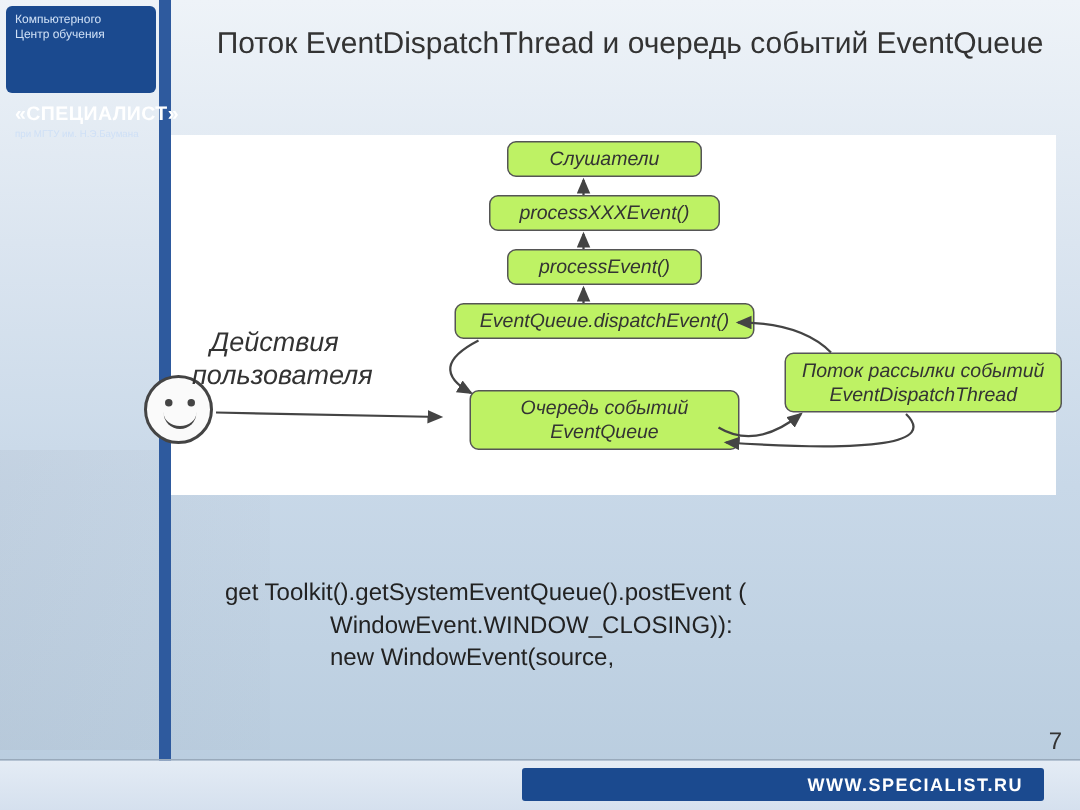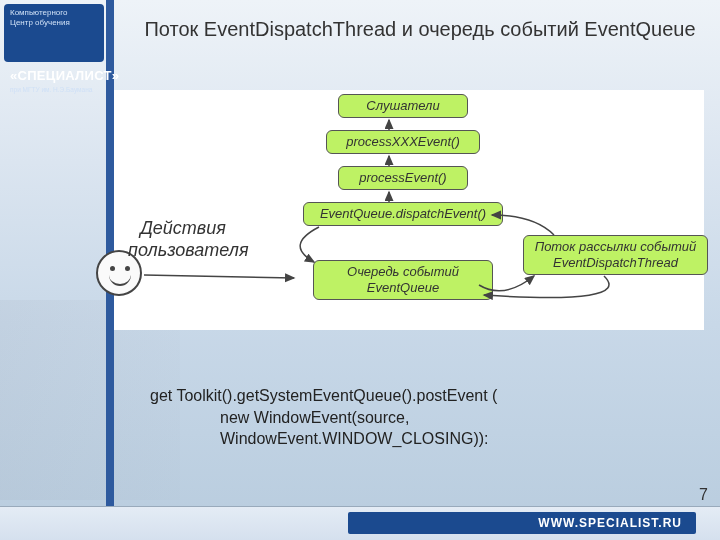--- a/index.html
+++ b/index.html
@@ -222,21 +222,21 @@
     <path d="M 490 186 Q 520 215 370 205" fill="none" stroke="#444" stroke-width="1.5" marker-end="url(#ah)"></path>
 
     <path d="M 440 145 Q 420 125 378 125" fill="none" stroke="#444" stroke-width="1.5" marker-end="url(#ah)"></path>
 
     <path d="M 205 137 Q 170 155 200 172" fill="none" stroke="#444" stroke-width="1.5" marker-end="url(#ah)"></path>
   </svg>
 </div>
 
 <div class="code-block">
   <span>get Toolkit().getSystemEventQueue().postEvent (</span><br>
+  <span class="indent">WindowEvent.WINDOW_CLOSING)):</span>
   <span class="indent">new WindowEvent(source,</span>
-  <span class="indent">WindowEvent.WINDOW_CLOSING)):</span>
 </div>
 
 <div class="page-num">7</div>
 
 <div class="footer">
   <div class="footer-bar">WWW.SPECIALIST.RU</div>
 </div>
 
 </body></html>

